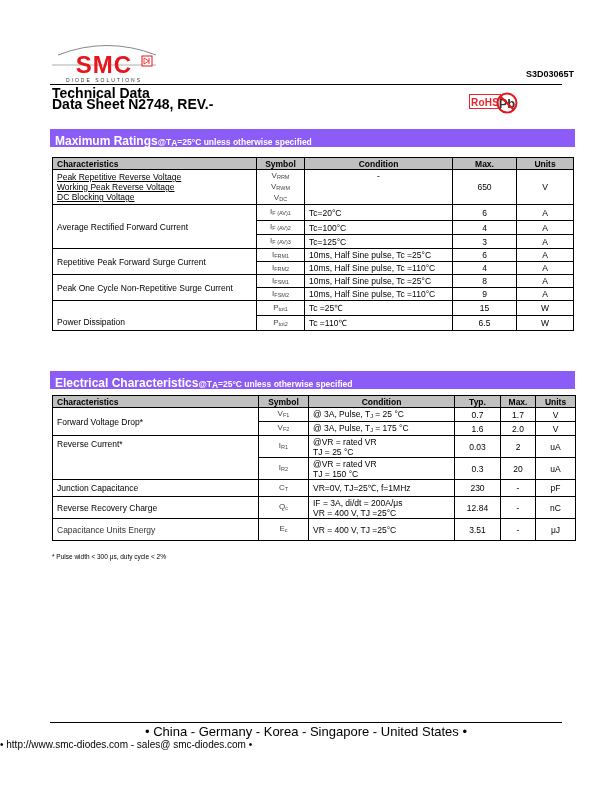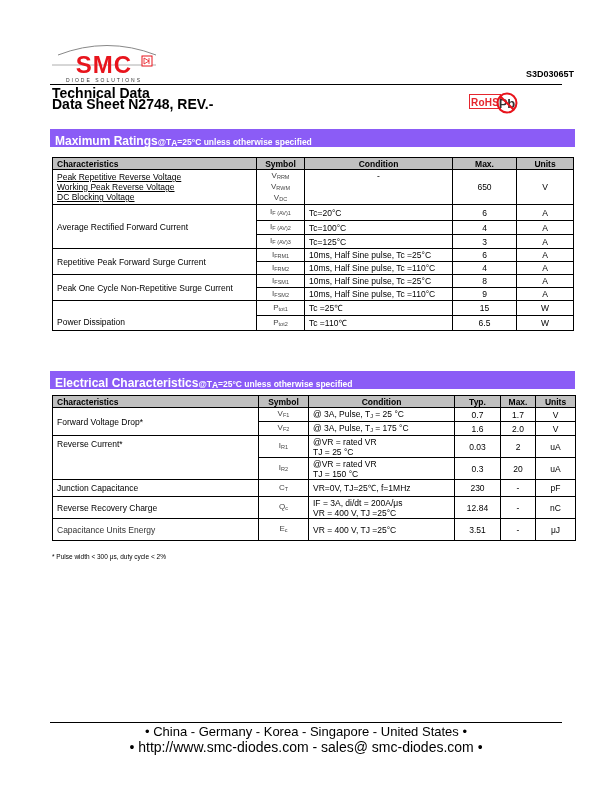--- a/index.html
+++ b/index.html
@@ -32,21 +32,21 @@
   .l { text-align: left; }
   .sym { color: #444; font-size: 8px; }
   sub { font-size: 5.5px; vertical-align: -1px; }
 
   #t1 { left: 52px; top: 157px; width: 521px; }
   #t2 { left: 52px; top: 395px; width: 523px; }
 
   .footnote { left: 52px; top: 553px; font-size: 6.5px; }
   .footer-rule { left: 50px; top: 722px; width: 512px; height: 1px; background: #000; }
   .footer1 { left: 0; width: 612px; top: 724px; text-align: center; font-size: 13px; }
-  .footer2 { left: 0; width: 612px; top: 739px; text-align: center; font-size: 14px; }
+  .footer2 { left: 0; width: 612px; top: 739px; font-size: 10px; }
 </style>
 </head>
 <body>
 
 <div class="abs logo">
   <svg width="110" height="48" viewBox="0 0 110 48">
     <path d="M6 17 Q55 -2 104 17" stroke="#888" stroke-width="1" fill="none"></path>
     <line x1="0" y1="27" x2="104" y2="27" stroke="#999" stroke-width="0.8"></line>
     <text x="52" y="35" text-anchor="middle" font-family="Liberation Sans, sans-serif" font-weight="bold" font-size="24" fill="#e8141c" letter-spacing="1">SMC</text>
     <rect x="90" y="18" width="10" height="10" fill="#fff" stroke="#e8141c" stroke-width="1"></rect>

